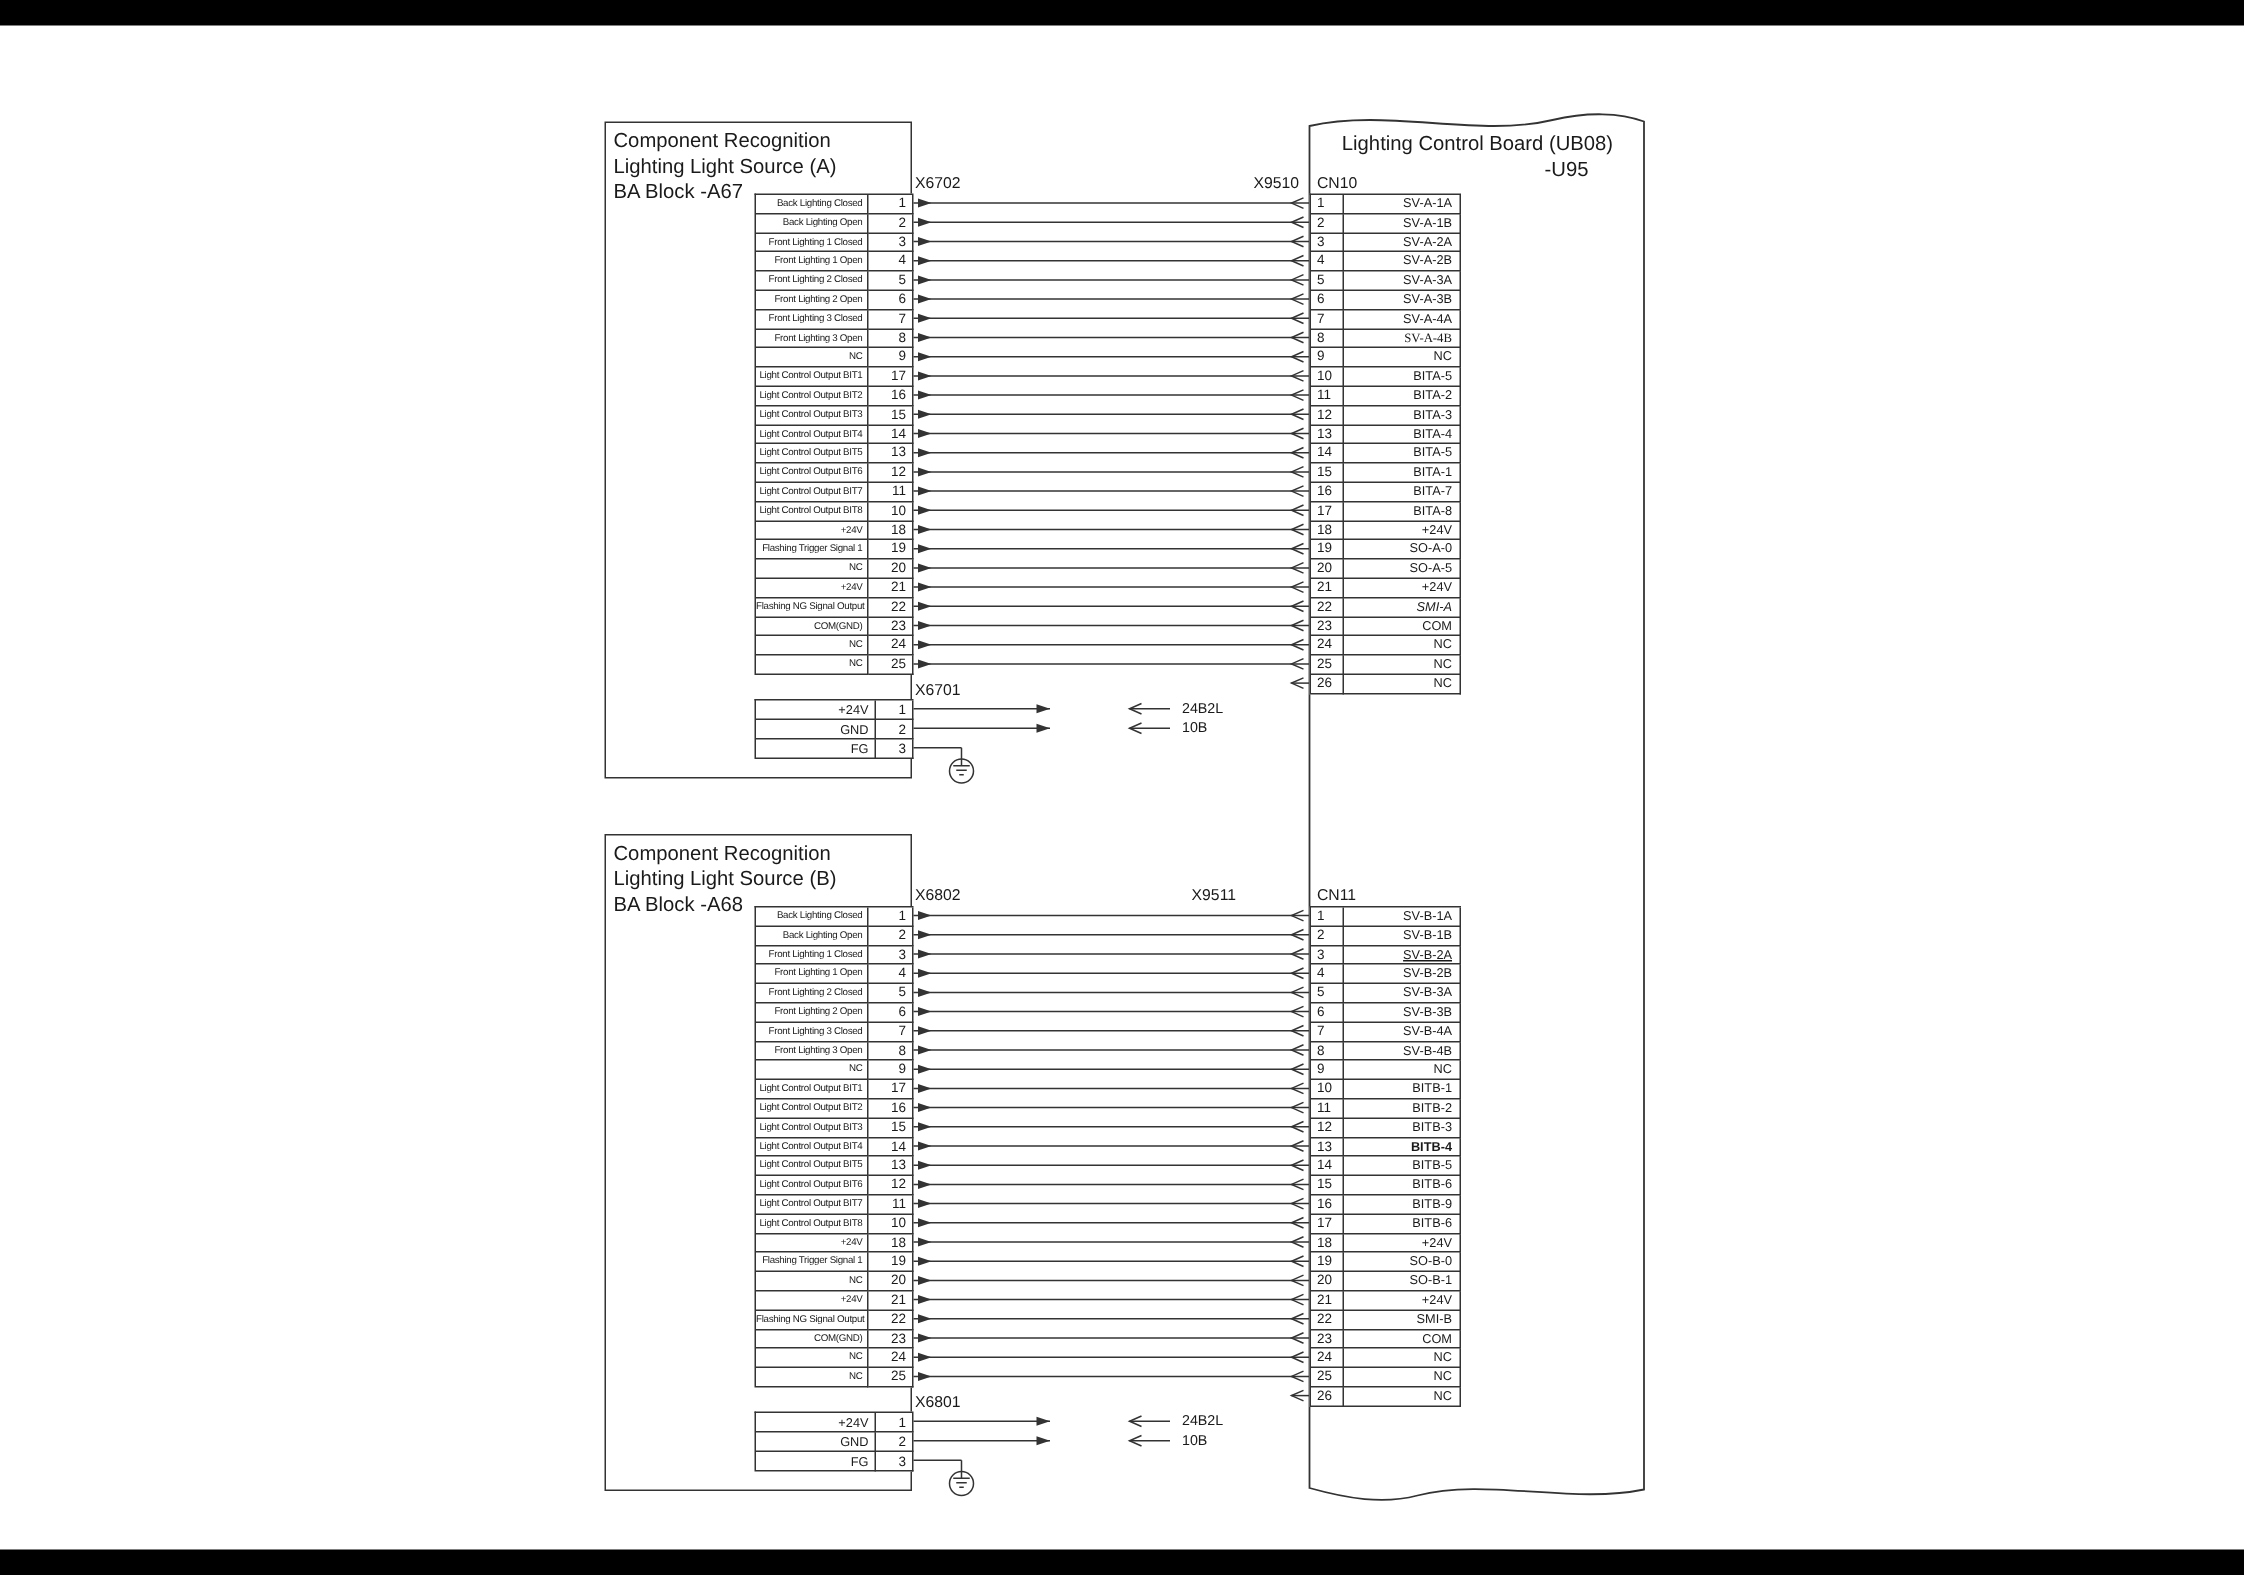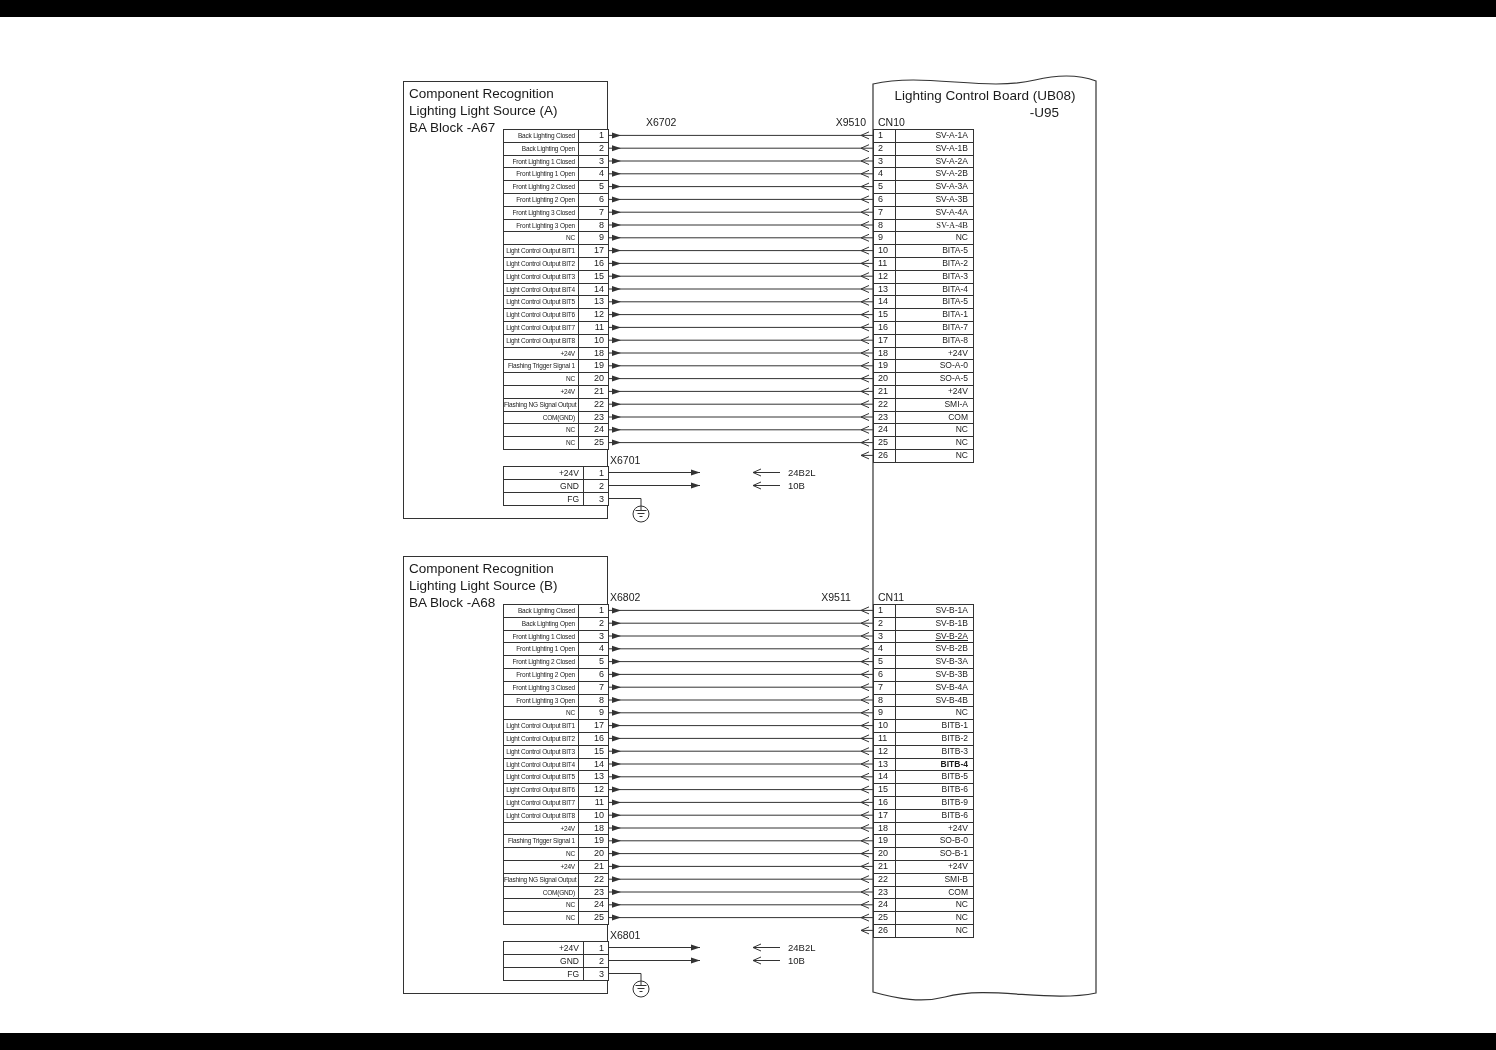--- a/index.html
+++ b/index.html
@@ -222,21 +222,21 @@
     </svg>
 
   <div class="board-text" style="left:876px;top:88px;width:218px;text-align:center;">Lighting Control Board (UB08)</div>
   <div class="board-text" style="left:876px;top:105px;width:183px;text-align:right;">-U95</div>
 <div class="block-box" style="left: 403px; top: 81px; width: 205px; height: 438px;"></div>
     <div class="block-title" style="left: 409px; top: 85px;">
       <div class="title-line">Component Recognition</div>
       <div class="title-line">Lighting Light Source (A)</div>
       <div class="title-line">BA Block -A67</div>
     </div>
-    <div class="conn-label" style="left: 610px; top: 116px; margin-left: 36px;">X6702</div>
+    <div class="conn-label" style="left: 610px; top: 116px;">X6702</div>
     <div class="conn-label" style="left: 798px; top: 116px; width: 68px; text-align: right;">X9510</div>
     <div class="conn-label" style="left: 878px; top: 116px;">CN10</div>
     <div class="conn-label" style="left: 610px; top: 454px;">X6701</div>
     <div class="dtable" style="left: 503px; top: 129px; width: 105px;">
       <div class="drow" style="height: 12.8px;">
         <div class="dcell cell-name" style="width: 75px; height: 12.8px; line-height: 11.8px;">Back Lighting Closed</div>
         <div class="dcell cell-lpin" style="width: 30px; height: 12.8px; line-height: 11.8px;">1</div>
       </div>
       <div class="drow" style="height: 12.8px;">
         <div class="dcell cell-name" style="width: 75px; height: 12.8px; line-height: 11.8px;">Back Lighting Open</div>
@@ -415,21 +415,21 @@
       <div class="drow" style="height: 12.8px;">
         <div class="dcell cell-rpin" style="width: 22px; height: 12.8px; line-height: 11.8px;">20</div>
         <div class="dcell cell-signal" style="width: 78px; height: 12.8px; line-height: 11.8px;">SO-A-5</div>
       </div>
       <div class="drow" style="height: 12.8px;">
         <div class="dcell cell-rpin" style="width: 22px; height: 12.8px; line-height: 11.8px;">21</div>
         <div class="dcell cell-signal" style="width: 78px; height: 12.8px; line-height: 11.8px;">+24V</div>
       </div>
       <div class="drow" style="height: 12.8px;">
         <div class="dcell cell-rpin" style="width: 22px; height: 12.8px; line-height: 11.8px;">22</div>
-        <div class="dcell cell-signal" style="width: 78px; height: 12.8px; line-height: 11.8px;">SMI-A</div>
+        <div class="dcell cell-signal" style="width: 78px; height: 12.8px; line-height: 11.8px; font-style: italic;">SMI-A</div>
       </div>
       <div class="drow" style="height: 12.8px;">
         <div class="dcell cell-rpin" style="width: 22px; height: 12.8px; line-height: 11.8px;">23</div>
         <div class="dcell cell-signal" style="width: 78px; height: 12.8px; line-height: 11.8px;">COM</div>
       </div>
       <div class="drow" style="height: 12.8px;">
         <div class="dcell cell-rpin" style="width: 22px; height: 12.8px; line-height: 11.8px;">24</div>
         <div class="dcell cell-signal" style="width: 78px; height: 12.8px; line-height: 11.8px;">NC</div>
       </div>
       <div class="drow" style="height: 12.8px;">
@@ -457,21 +457,21 @@
     </div>
     <div class="dest-label" style="left: 788px; top: 466.5px;">24B2L</div>
     <div class="dest-label" style="left: 788px; top: 479.5px;">10B</div>
     <div class="block-box" style="left: 403px; top: 556px; width: 205px; height: 438px;"></div>
     <div class="block-title" style="left: 409px; top: 560px;">
       <div class="title-line">Component Recognition</div>
       <div class="title-line">Lighting Light Source (B)</div>
       <div class="title-line">BA Block -A68</div>
     </div>
     <div class="conn-label" style="left: 610px; top: 591px;">X6802</div>
-    <div class="conn-label" style="left: 802px; top: 591px; width: 68px; text-align: center;">X9511</div>
+    <div class="conn-label" style="left: 756px; top: 591px; width: 68px; text-align: right;">X9511</div>
     <div class="conn-label" style="left: 878px; top: 591px;">CN11</div>
     <div class="conn-label" style="left: 610px; top: 929px;">X6801</div>
     <div class="dtable" style="left: 503px; top: 604px; width: 105px;">
       <div class="drow" style="height: 12.8px;">
         <div class="dcell cell-name" style="width: 75px; height: 12.8px; line-height: 11.8px;">Back Lighting Closed</div>
         <div class="dcell cell-lpin" style="width: 30px; height: 12.8px; line-height: 11.8px;">1</div>
       </div>
       <div class="drow" style="height: 12.8px;">
         <div class="dcell cell-name" style="width: 75px; height: 12.8px; line-height: 11.8px;">Back Lighting Open</div>
         <div class="dcell cell-lpin" style="width: 30px; height: 12.8px; line-height: 11.8px;">2</div>

